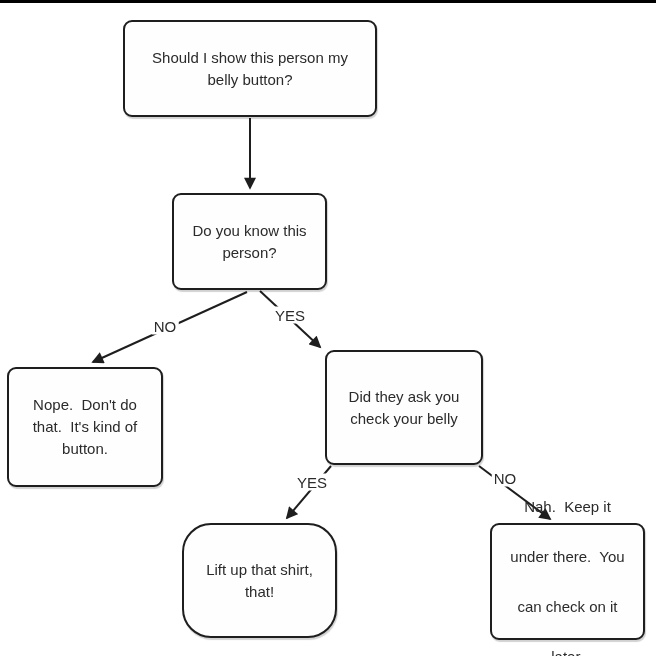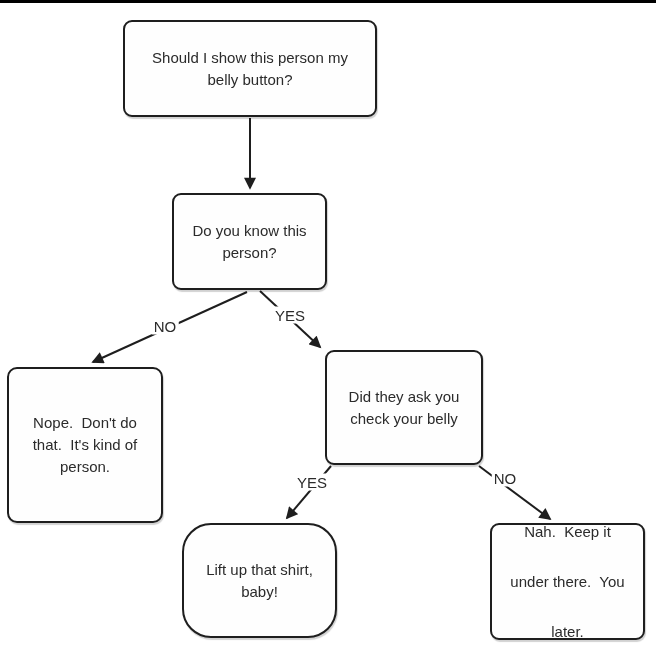--- a/index.html
+++ b/index.html
@@ -36,21 +36,21 @@
     border-radius: 9px;
     background: #fefefe;
     box-shadow: 1px 2px 1px rgba(0,0,0,0.18);
     color: #2b2b2b;
     font-size: 15px;
     line-height: 22px;
   }
   .node .text-line { white-space: pre; }
   #node-start        { left: 123px; top: 20px;  width: 254px; height: 97px; }
   #node-know-person  { left: 172px; top: 193px; width: 155px; height: 97px; }
-  #node-nope         { left: 7px;   top: 367px; width: 156px; height: 156px; border-radius: 10px; }
+  #node-nope         { left: 7px;   top: 367px; width: 156px; height: 120px; }
   #node-did-they-ask { left: 325px; top: 350px; width: 158px; height: 115px; justify-content: center; }
   #node-lift-shirt   { left: 182px; top: 523px; width: 155px; height: 115px; border-radius: 29px; }
   #node-keep-under   { left: 490px; top: 523px; width: 155px; height: 117px; gap: 28px; }
   .edge-label {
     position: absolute;
     transform: translate(-50%, -50%);
     font-size: 15px;
     line-height: 17px;
     color: #2b2b2b;
     background: #ffffff;
@@ -89,36 +89,37 @@
   </div>
 
   <div class="node" id="node-know-person">
     <div class="text-line">Do you know this</div>
     <div class="text-line">person?</div>
   </div>
 
   <div class="node" id="node-nope">
     <div class="text-line">Nope.  Don't do</div>
     <div class="text-line">that.  It's kind of</div>
-    <div class="text-line">person.</div>
+    <div class="text-line">button.</div>
   </div>
 
   <div class="node" id="node-did-they-ask">
     <div class="text-line">Did they ask you</div>
     <div class="text-line">check your belly</div>
   </div>
 
   <div class="node" id="node-lift-shirt">
     <div class="text-line">Lift up that shirt,</div>
-    <div class="text-line">baby!</div>
+    <div class="text-line">that!</div>
   </div>
 
   <div class="node" id="node-keep-under">
     <div class="text-line">Nah.  Keep it</div>
     <div class="text-line">under there.  You</div>
+    <div class="text-line">can check on it</div>
     <div class="text-line">later.</div>
   </div>
 
   <span class="edge-label" id="label-know-no">NO</span>
   <span class="edge-label" id="label-know-yes">YES</span>
   <span class="edge-label" id="label-ask-yes">YES</span>
   <span class="edge-label" id="label-ask-no">NO</span>
 
 </div>
 

